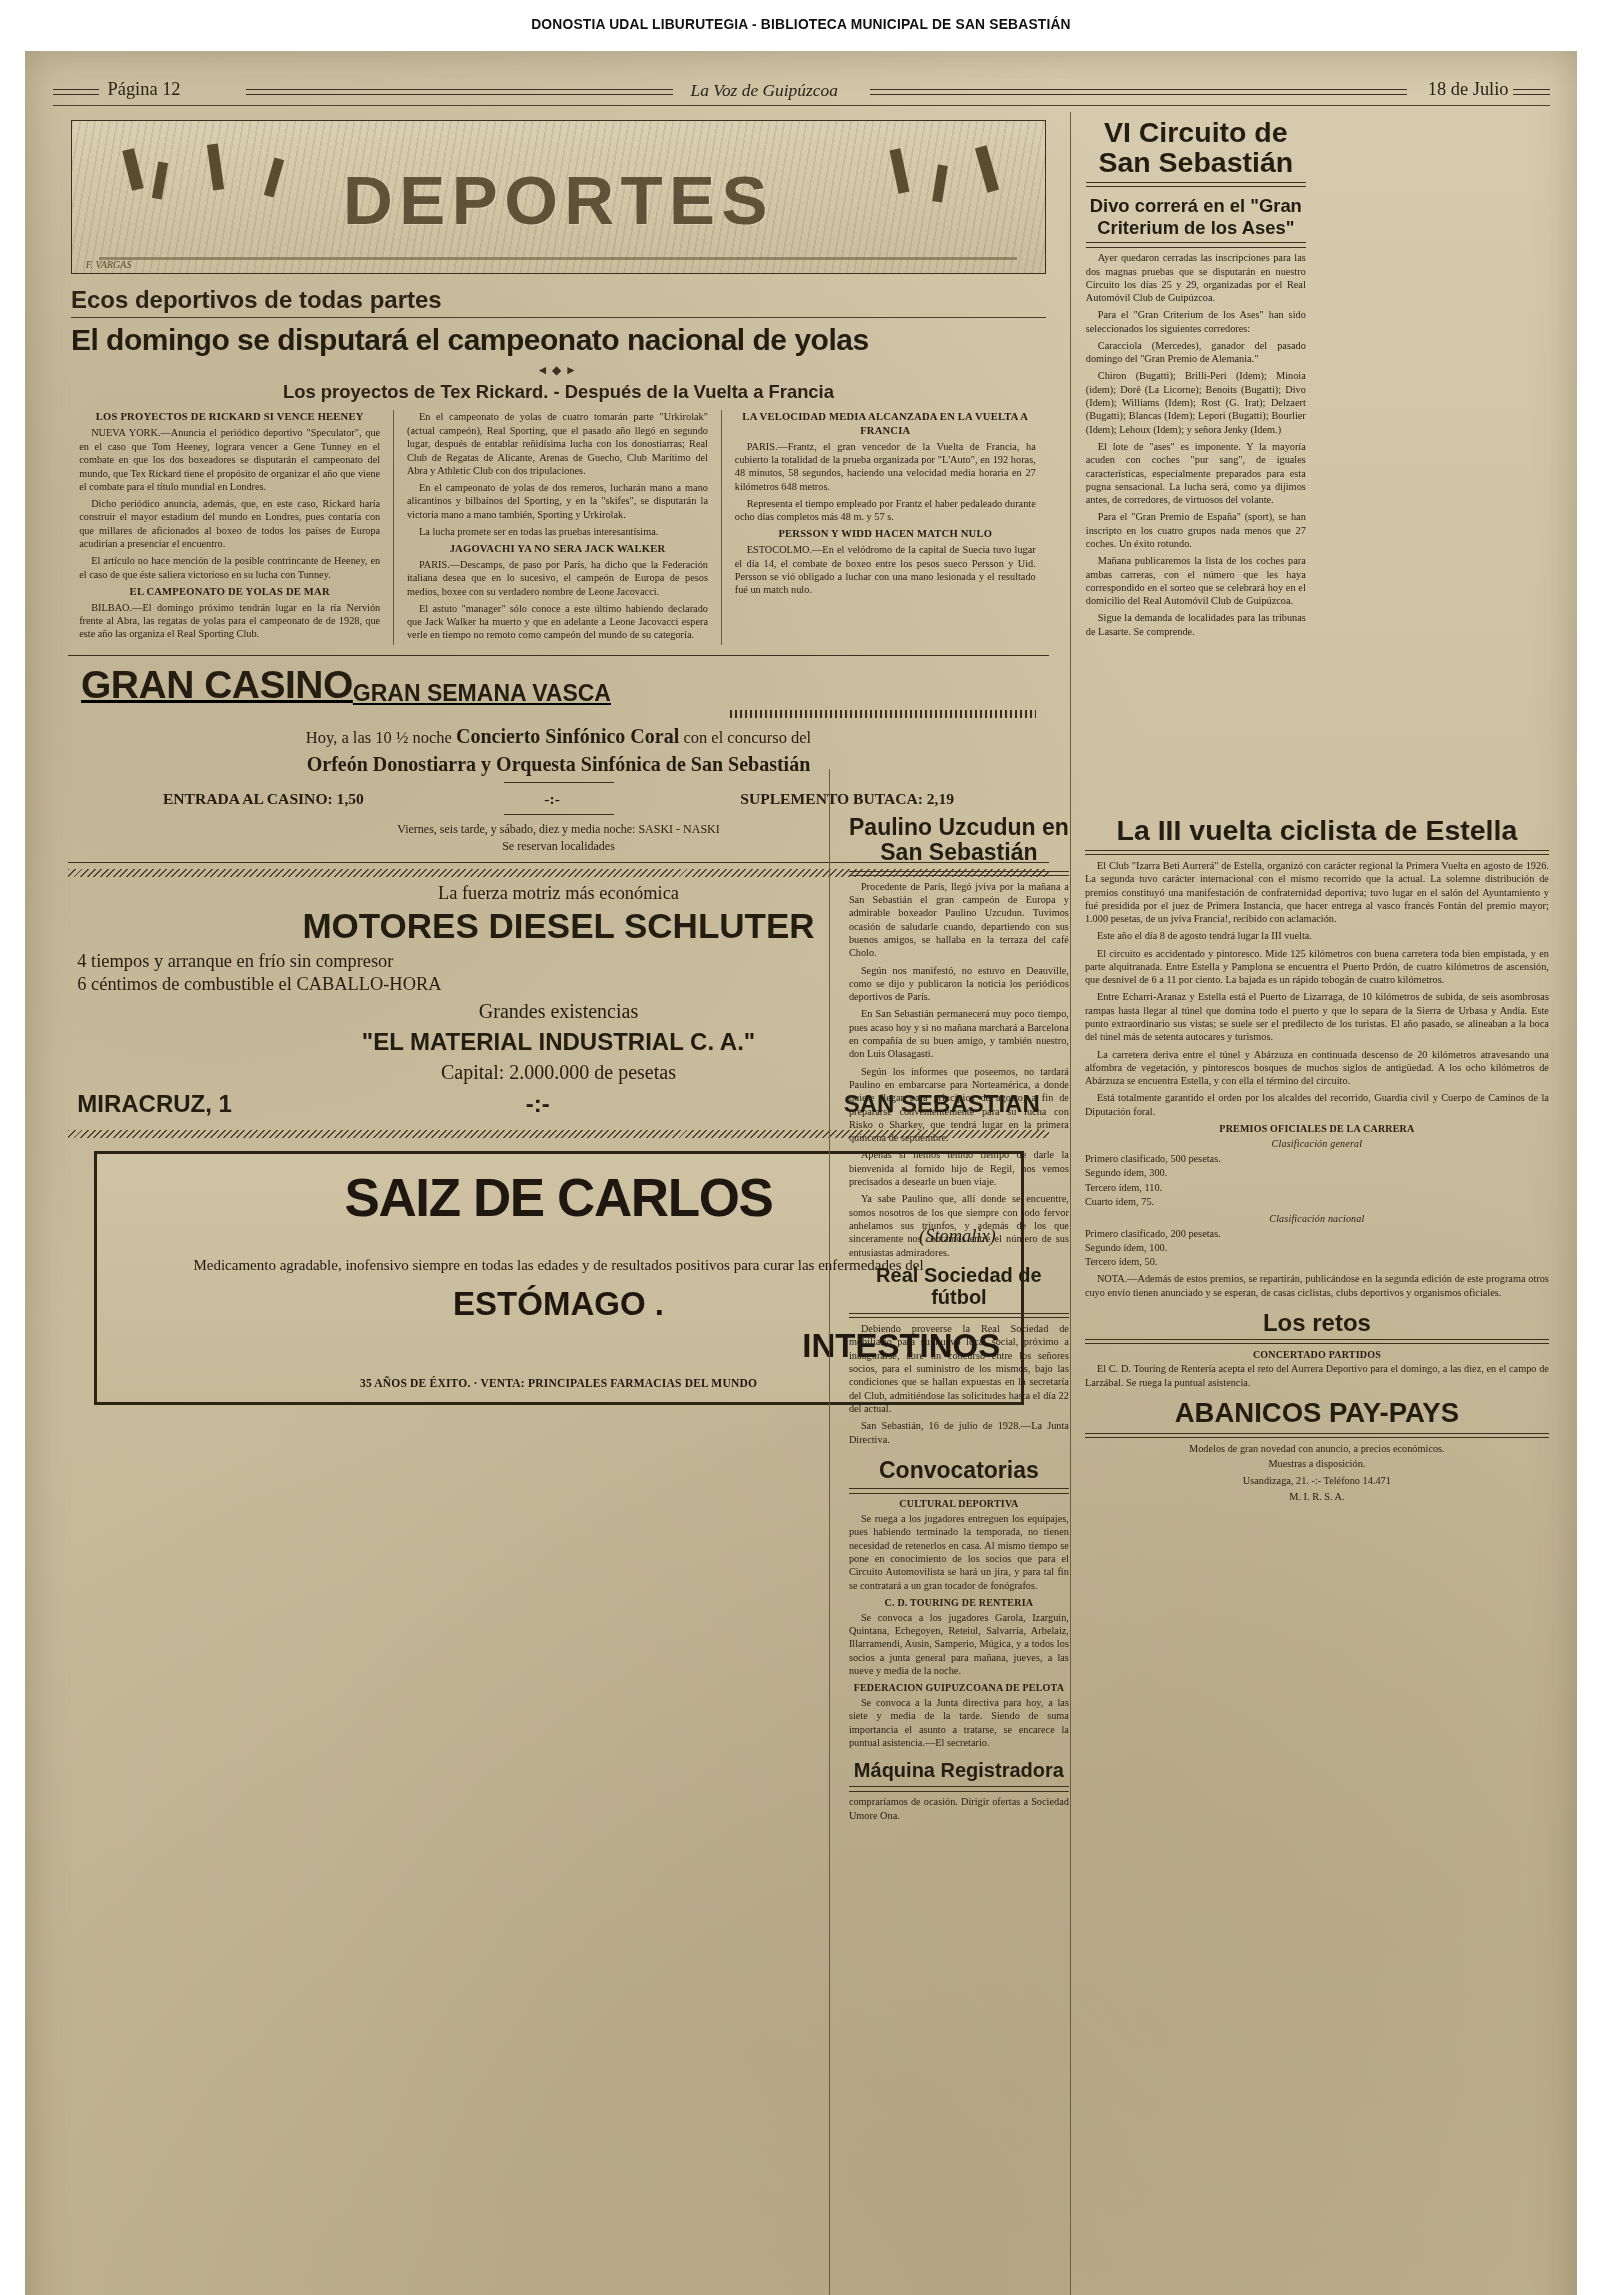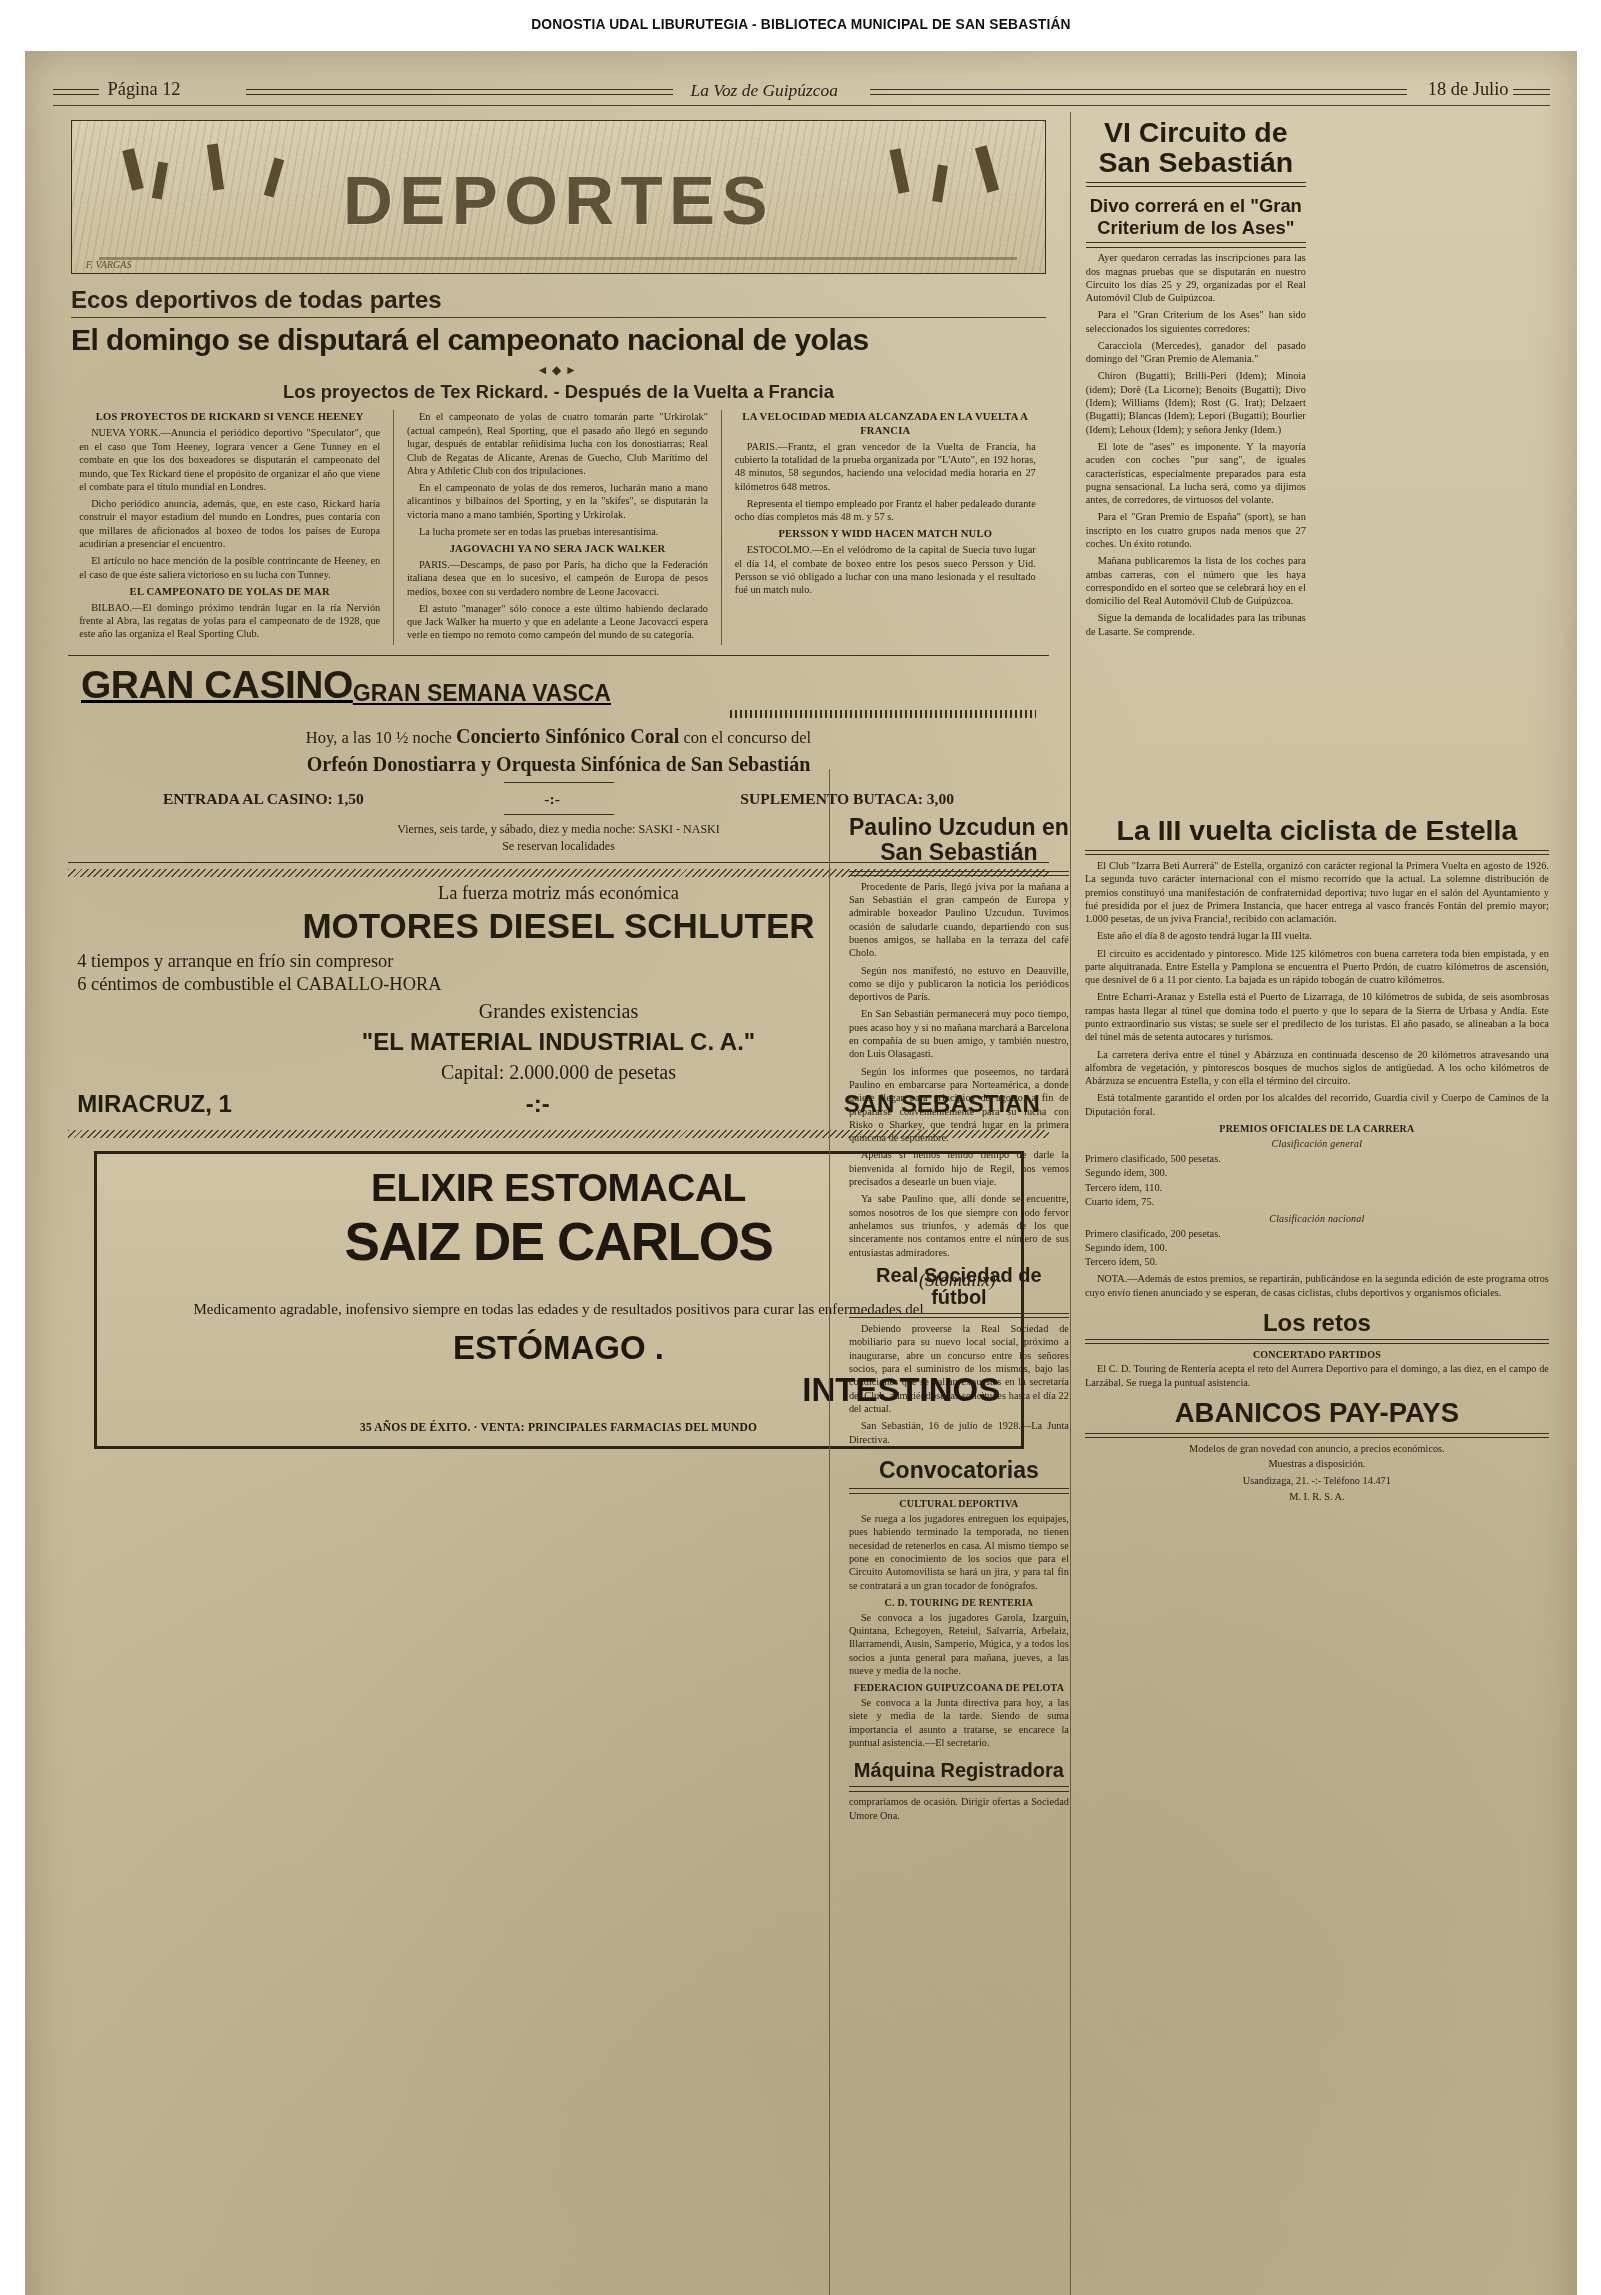--- a/index.html
+++ b/index.html
@@ -184,21 +184,21 @@
             <div class="line2">
               <span>Hoy, a las 10 ½ noche</span>
               <b>Concierto Sinfónico Coral</b>
               <span>con el concurso del</span>
             </div>
             <div class="line3">Orfeón Donostiarra y Orquesta Sinfónica de San Sebastián</div>
             <div class="midrule"></div>
             <div class="prices">
               <span>ENTRADA AL CASINO: 1,50</span>
               <span>-:-</span>
-              <span>SUPLEMENTO BUTACA: 3,00</span>
+              <span>SUPLEMENTO BUTACA: 2,19</span>
             </div>
             <div class="midrule"></div>
             <div class="note">
               <div>Viernes, seis tarde, y sábado, diez y media noche: SASKI - NASKI</div>
               <div>Se reservan localidades</div>
             </div>
           </div>
 
           <div class="zig"></div>
 
@@ -213,21 +213,20 @@
             <div class="l8">
               <span>MIRACRUZ, 1</span>
               <span>-:-</span>
               <span>SAN SEBASTIAN</span>
             </div>
           </div>
 
           <div class="zig" style="margin-top:12px;"></div>
 
           <div class="elixir">
-            <div class="e1">ELIXIR ESTOMACAL</div>
             <div class="e2">SAIZ DE CARLOS</div>
             <div class="e3">(Stomalix)</div>
             <div class="e4">Medicamento agradable, inofensivo siempre en todas las edades y de resultados positivos para curar las enfermedades del</div>
             <div class="e5">ESTÓMAGO .</div>
             <div class="e6">INTESTINOS</div>
             <div class="e7">35 AÑOS DE ÉXITO. · VENTA: PRINCIPALES FARMACIAS DEL MUNDO</div>
           </div>
         </div>
 
         <div class="vline" style="left:776px;top:657px;height:1671px;"></div>

